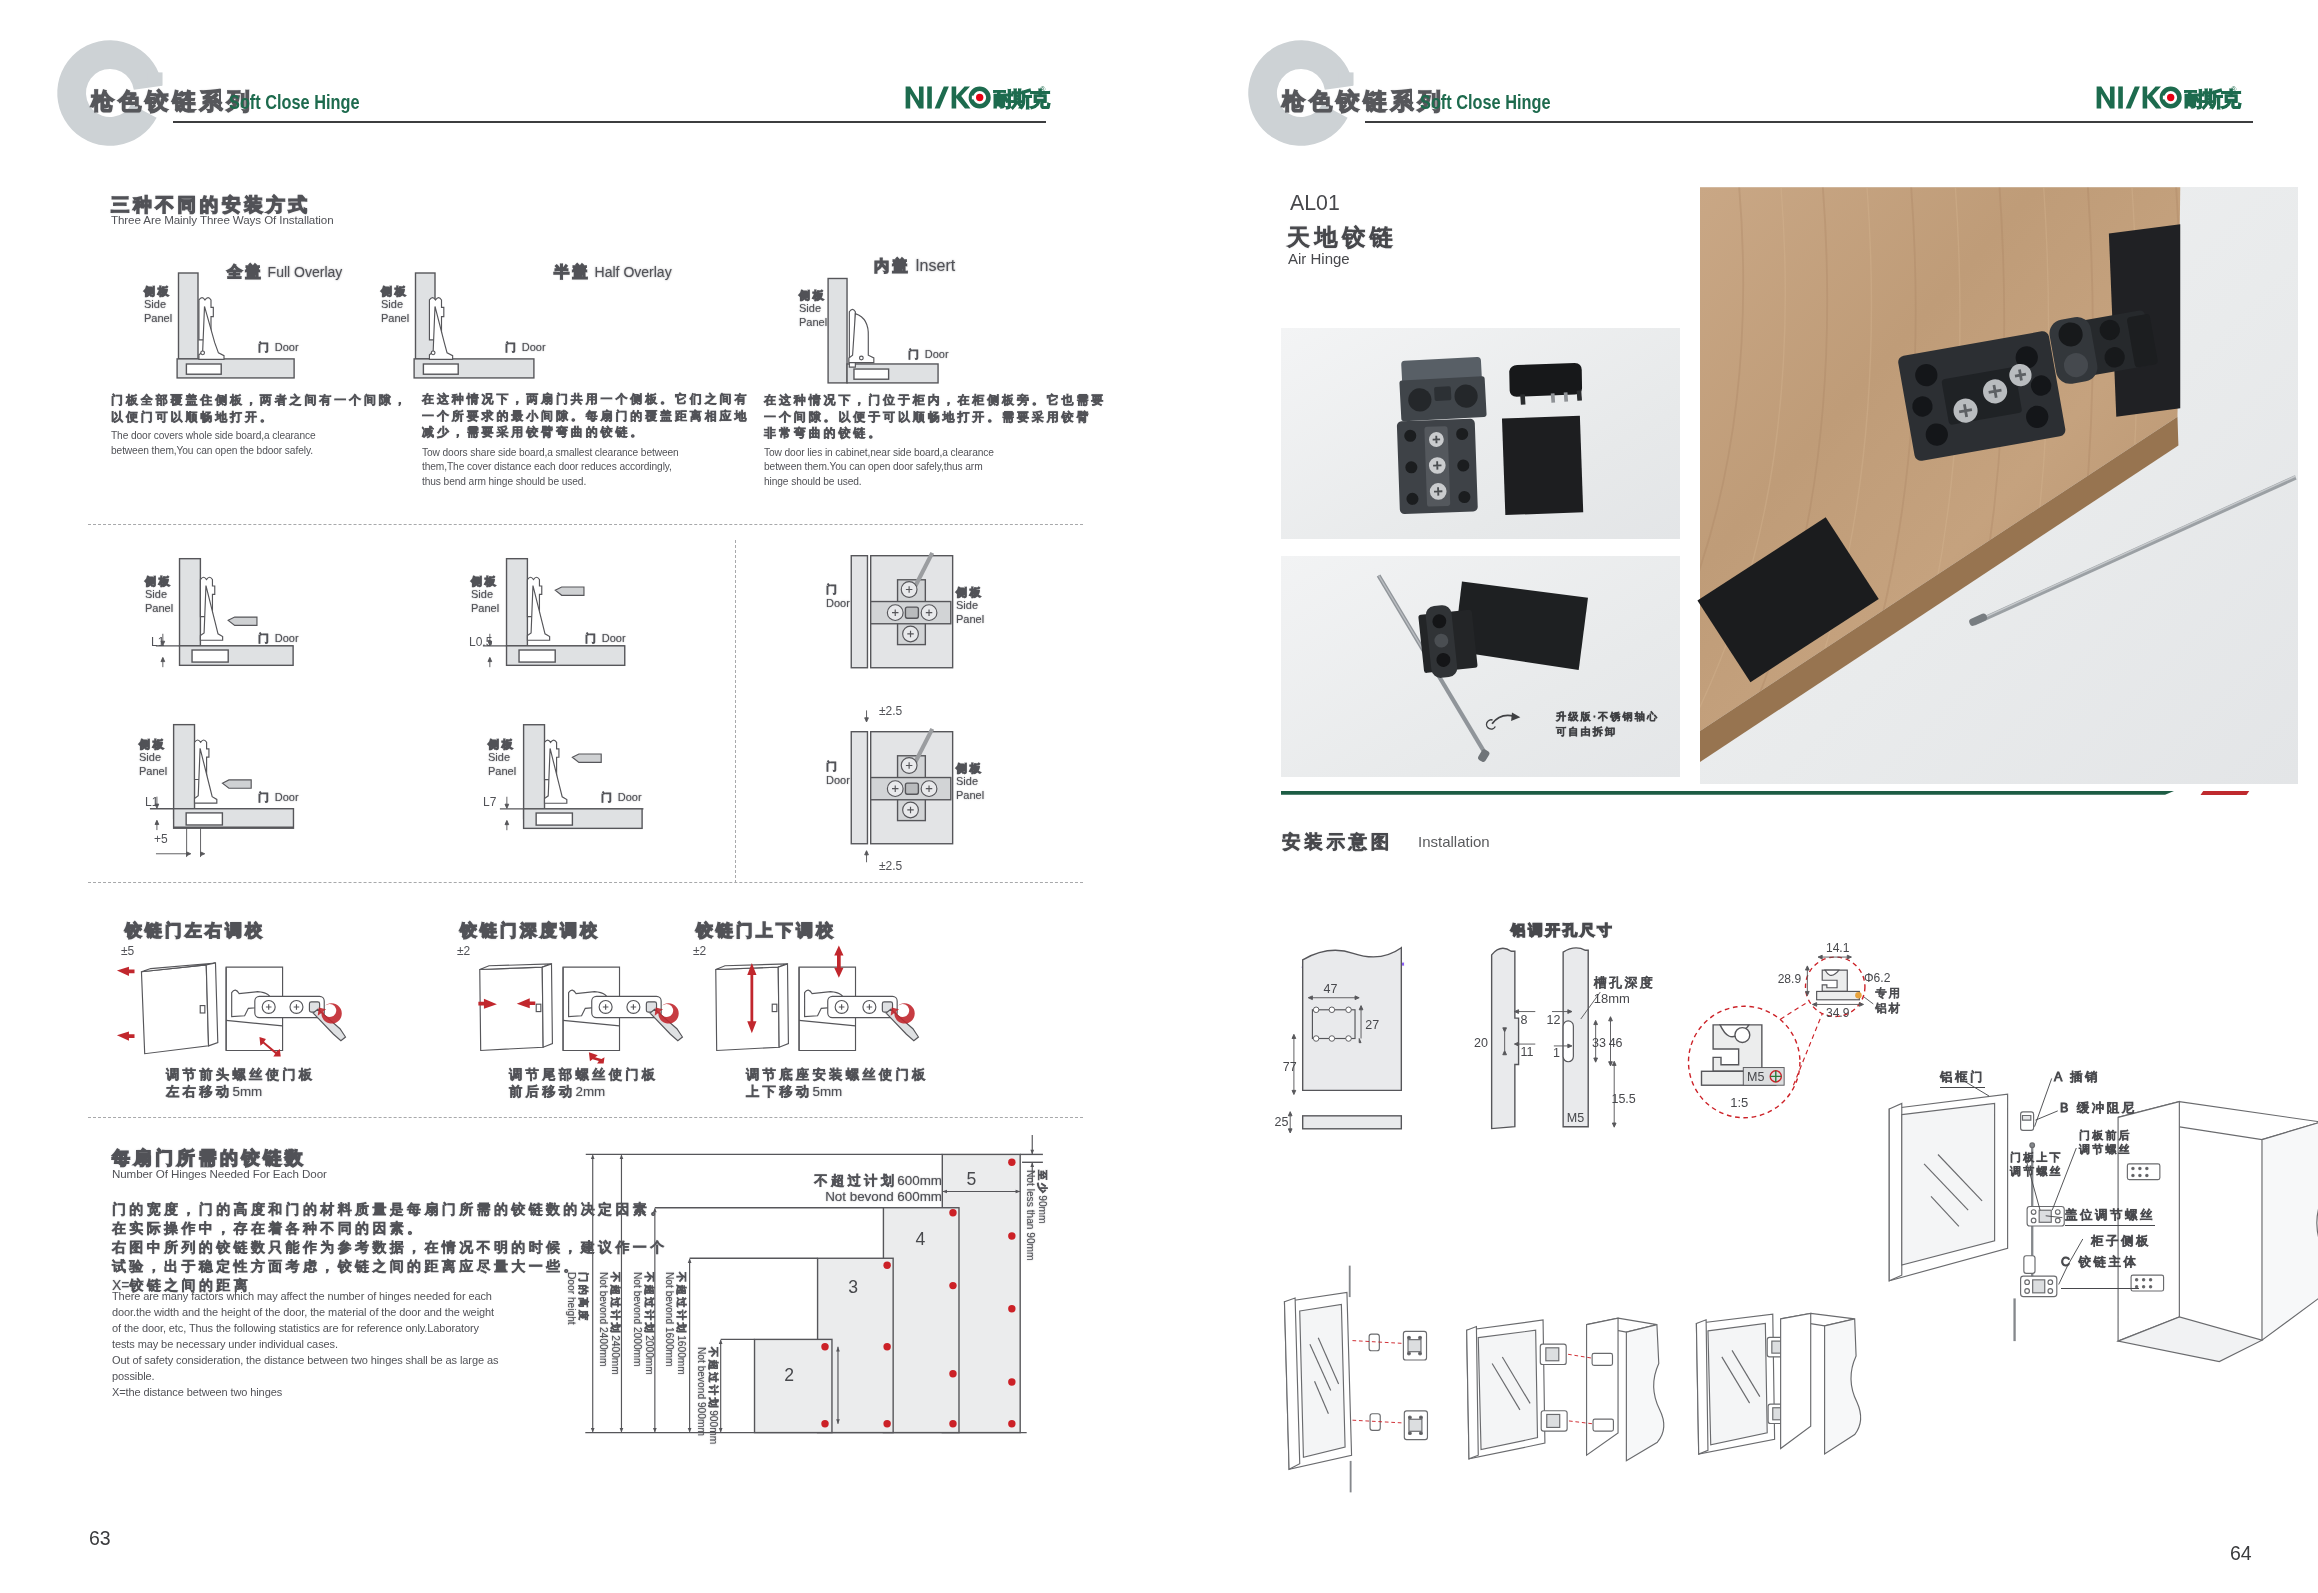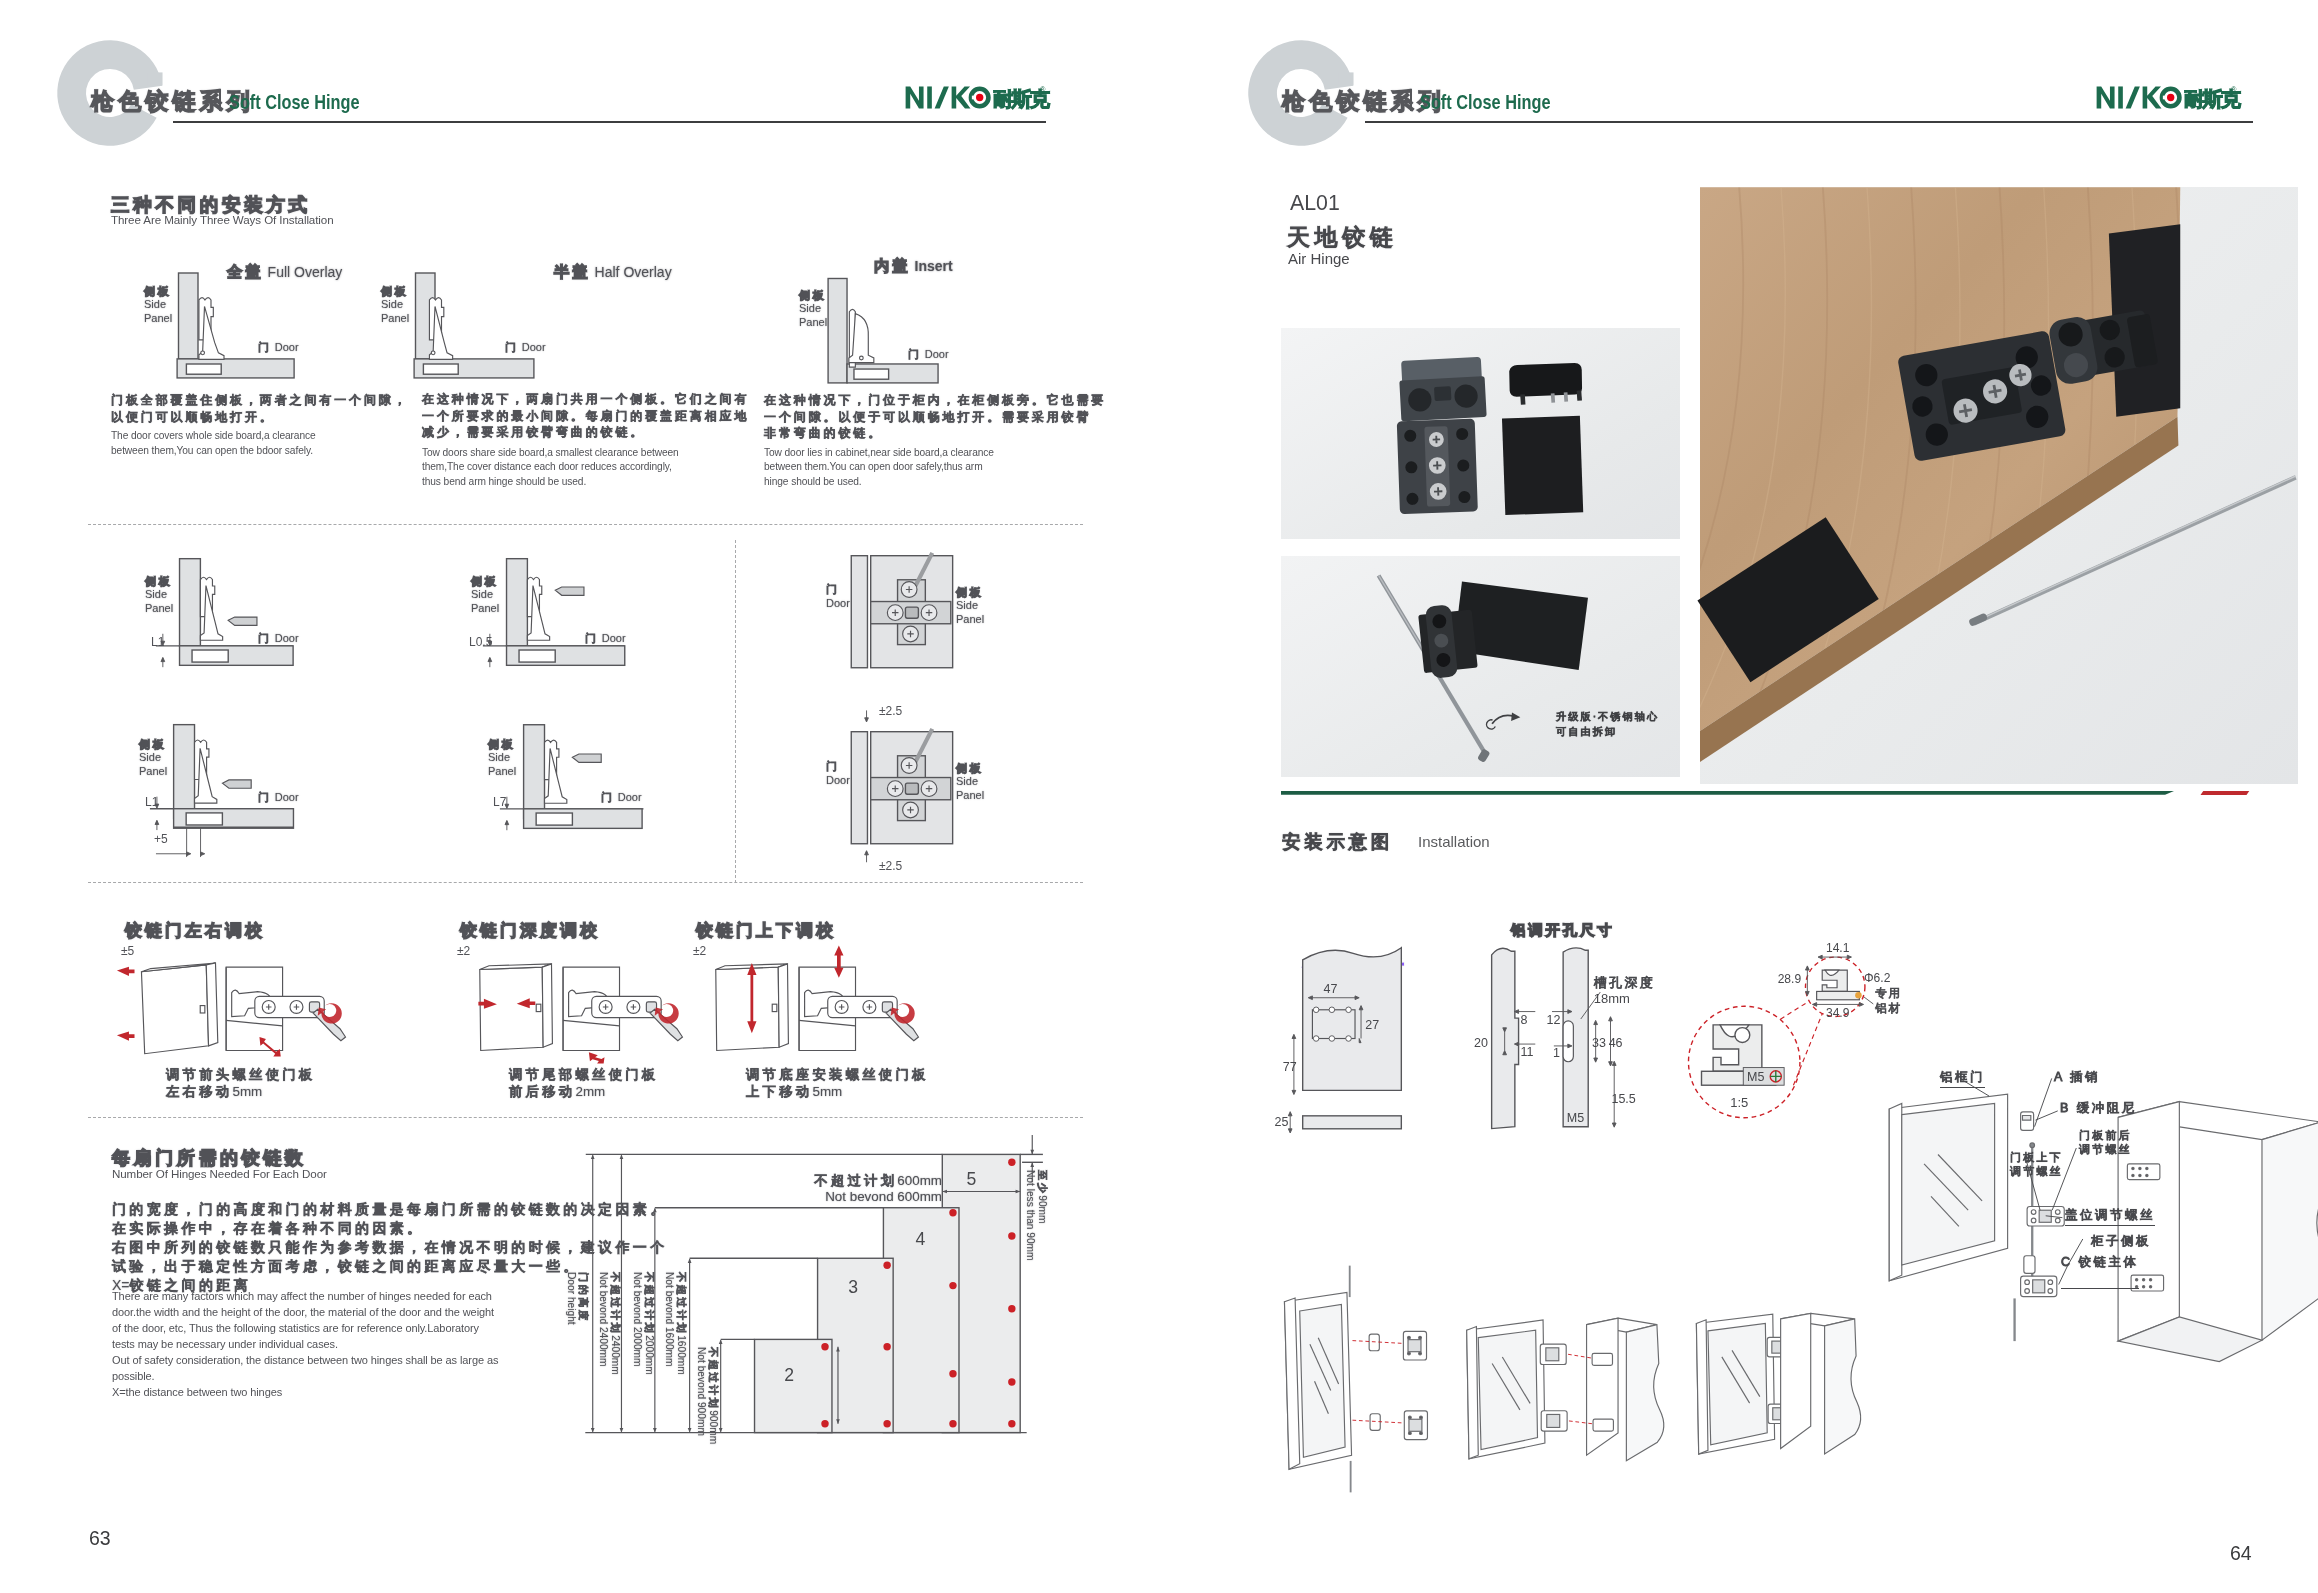--- a/index.html
+++ b/index.html
@@ -142,21 +142,21 @@
 <rect x="70" y="236" width="75" height="22" fill="#fff"></rect>
 <g fill="#fff" stroke-width="2.5">
 <path d="M60 112 q7 -10 13 0 l0 120 -13 0 z"></path>
 <path d="M73 116 q30 10 28 50 l0 40 12 6 0 10 -54 0 0 -10 8 -6 z"></path>
 <circle cx="86" cy="212" r="4"></circle>
 </g>
 </g>
 </svg>
 </div>
 
-<div class="a cnb" style="left:874px;top:256px;font-size:15.3px;font-weight:bold;color:#515257;">内盖<span class="en" style="-webkit-text-stroke:0;font-weight:bold;font-size:14px;letter-spacing:0;"> Insert</span></div>
+<div class="a cnb" style="left:874px;top:256px;font-size:15.3px;font-weight:bold;color:#515257;">内盖<span class="en" style="-webkit-text-stroke:0;font-weight:normal;font-size:16px;letter-spacing:0;"> Insert</span></div>
 
 <div class="a cn" style="left:799px;top:289px;font-size:11px;line-height:13.4px;color:#515257;"><b>侧板</b><br><span style="-webkit-text-stroke:0;letter-spacing:0">Side<br>Panel</span></div>
 
 <div class="a cn" style="left:908px;top:347px;font-size:11px;color:#515257;">门<span style="-webkit-text-stroke:0;letter-spacing:0"> Door</span></div>
 
 <div class="a cn" style="left:764px;top:392px;font-size:12px;line-height:16.7px;color:#515257;">在这种情况下，门位于柜内，在柜侧板旁。它也需要<br>一个间隙。以便于可以顺畅地打开。需要采用铰臂<br>非常弯曲的铰链。</div>
 
 <div class="a en" style="left:764px;top:446px;font-size:10.2px;line-height:14.4px;color:#515257;">Tow door lies in cabinet,near side board,a clearance<br>between them.You can open door safely,thus arm<br>hinge should be used.</div>
 
 <div class="a" style="left:88px;top:524px;width:995px;border-top:1.4px dashed #a8a9ab;"></div>
@@ -270,21 +270,21 @@
 <g stroke-width="2">
 <line x1="32" y1="165" x2="32" y2="185"></line>
           <path d="M28 181 l4 9 4 -9 z" fill="#56565a"></path>
 <line x1="32" y1="217" x2="32" y2="237"></line>
           <path d="M28 225 l4 -9 4 9 z" fill="#56565a"></path>
 </g>
 </g>
 </svg>
 </div>
 
-<div class="a" style="left:493px;top:795px;font-size:12px;color:#515257;">L7</div>
+<div class="a" style="left:483px;top:795px;font-size:12px;color:#515257;">L7</div>
 
 <div class="a cn" style="left:488px;top:738px;font-size:11px;line-height:13.4px;color:#515257;"><b>侧板</b><br><span style="-webkit-text-stroke:0;letter-spacing:0">Side<br>Panel</span></div>
 
 <div class="a cn" style="left:601px;top:790px;font-size:11px;color:#515257;">门<span style="-webkit-text-stroke:0;letter-spacing:0"> Door</span></div>
 
 <div class="a" style="left:821px;top:552px;">
 <svg width="167" height="125" viewBox="0 0 360 270">
 <g stroke="#56565a" stroke-width="3">
 <rect x="65" y="8" width="35" height="242" fill="#e3e4e6"></rect>
 <rect x="107" y="8" width="177" height="242" fill="#e3e4e6"></rect>

